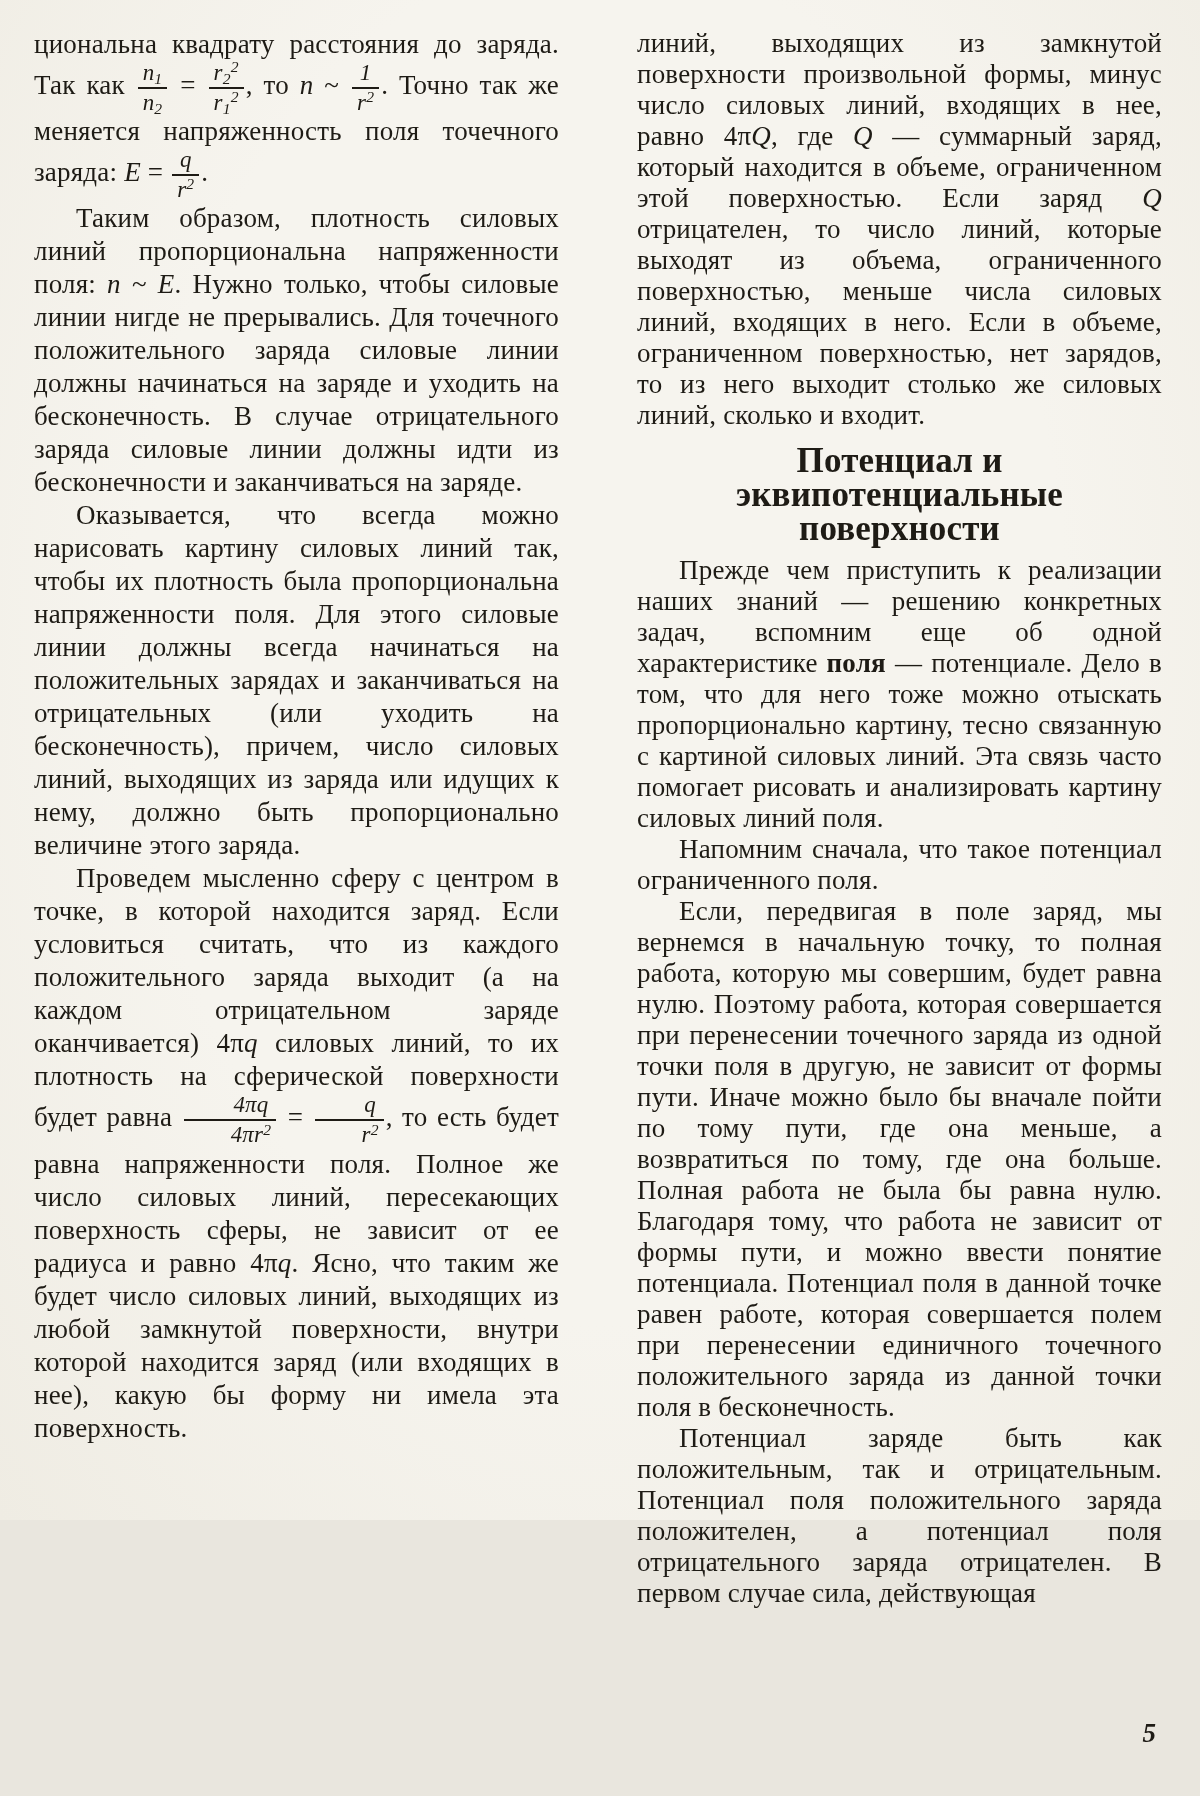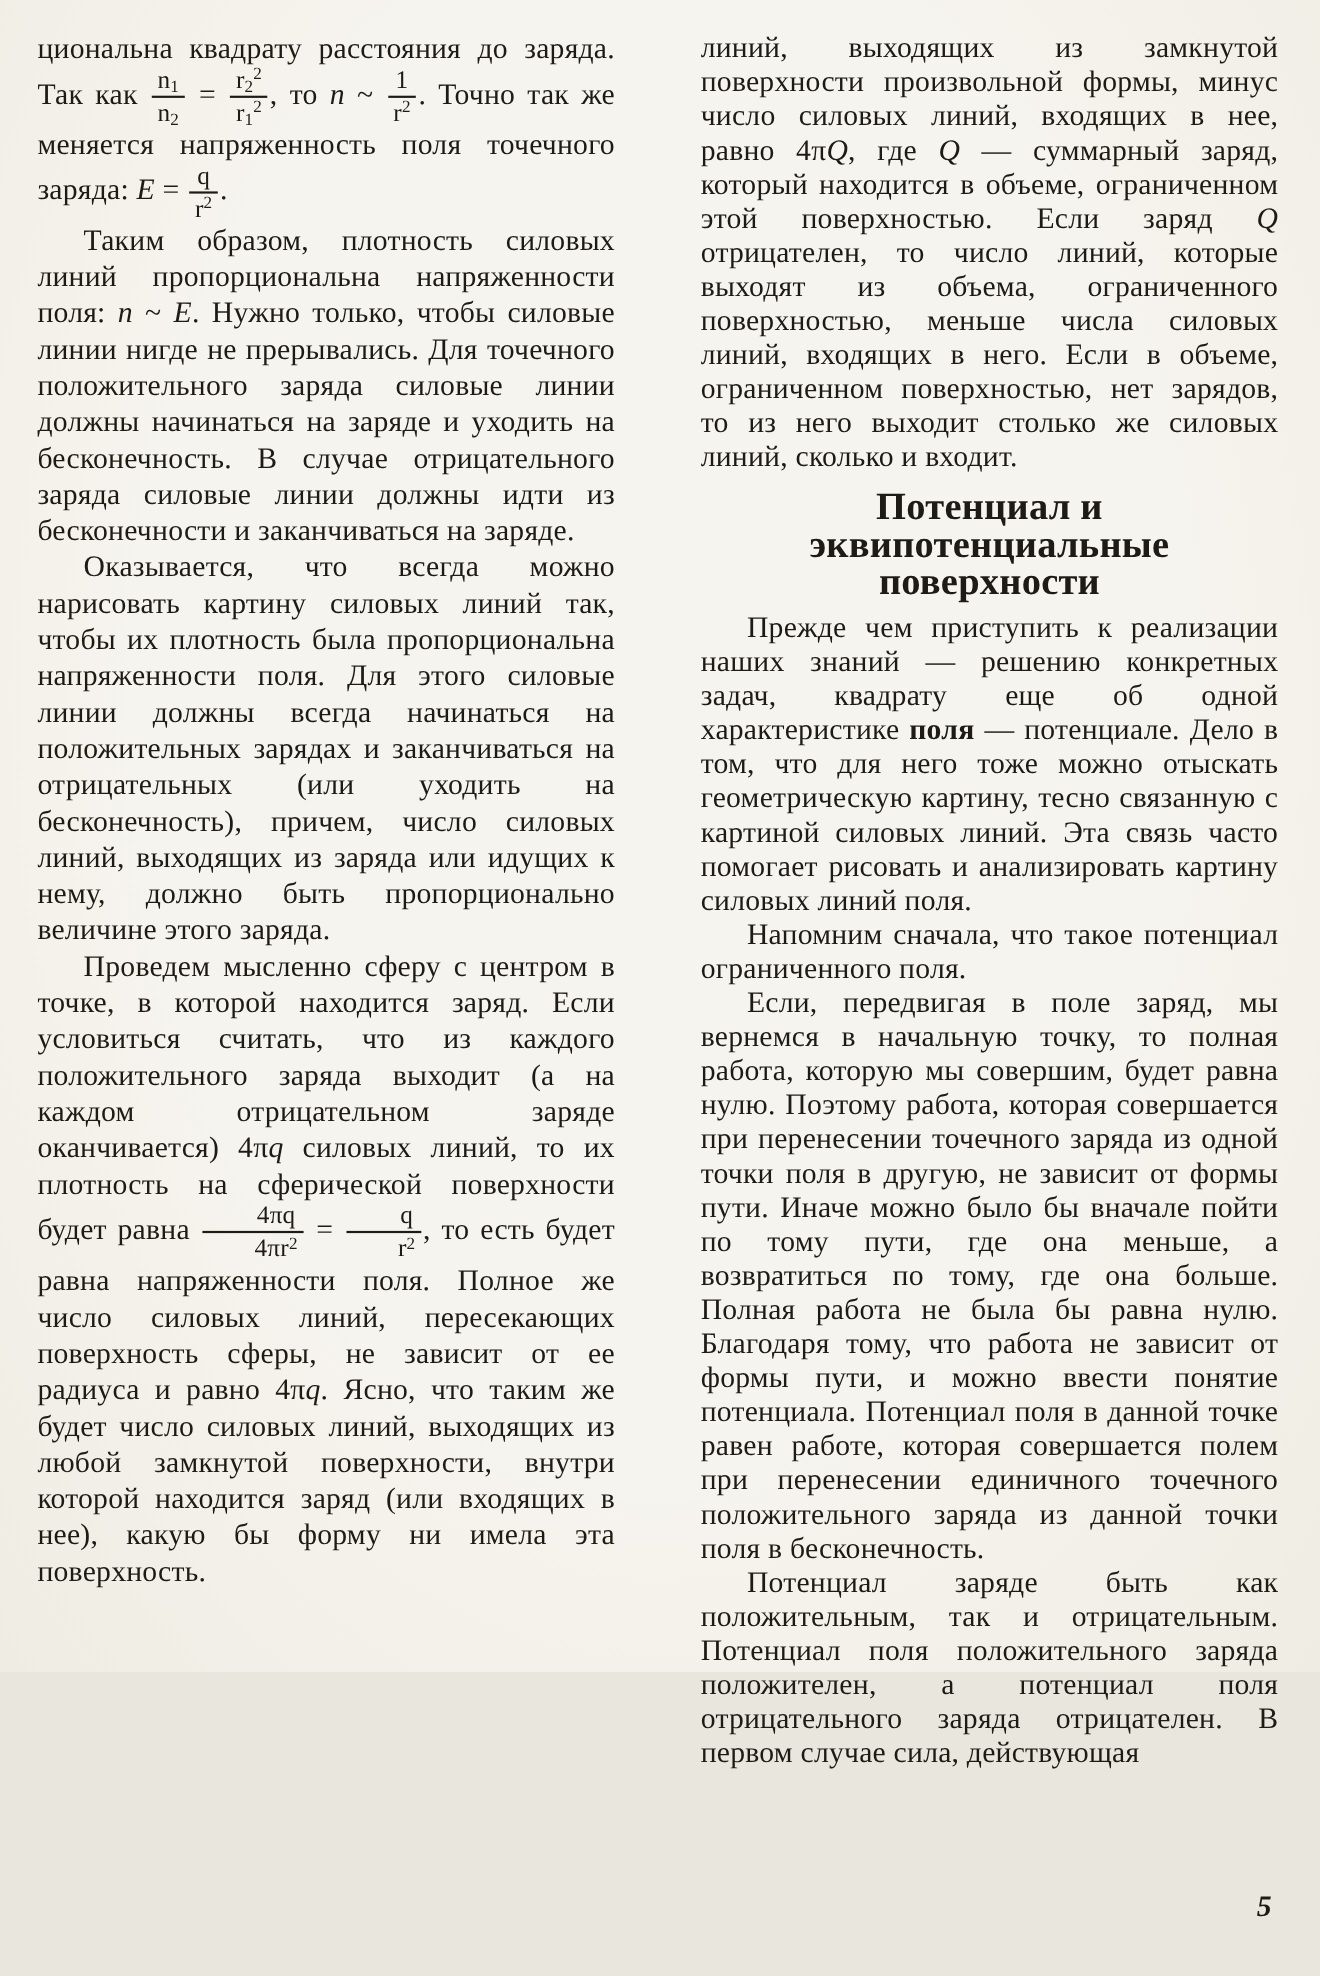--- a/index.html
+++ b/index.html
@@ -42,20 +42,21 @@
     line-height: 34px;
     font-weight: bold;
     text-align: center;
     margin: 13px 0 9px 0;
     text-indent: 0;
   }
   .frac {
     display: inline-block;
     vertical-align: middle;
     text-align: center;
+    font-style: italic;
     font-size: 0.85em;
     line-height: 1.05;
     padding: 0 2px;
   }
   .frac .num { display: block; padding: 0 5px 2px 5px; }
   .frac .den { display: block; padding: 2px 5px 0 5px; border-top: 2px solid currentColor; }
   .frac sub, .frac sup { font-size: 0.68em; }
   sub { vertical-align: baseline; position: relative; top: 0.28em; }
   sup { vertical-align: baseline; position: relative; top: -0.5em; }
   .it { font-style: italic; }
@@ -76,20 +77,20 @@
   <div class="columns">
     <div class="col col-left" id="col-left">
         <p><span>циональна квадрату расстояния до заряда. Так как </span><span class="frac"><span class="num">n<sub>1</sub></span><span class="den">n<sub>2</sub></span></span><span> = </span><span class="frac"><span class="num">r<sub>2</sub><sup>2</sup></span><span class="den">r<sub>1</sub><sup>2</sup></span></span><span>, то </span><span class="it">n</span><span> ~ </span><span class="frac"><span class="num">1</span><span class="den">r<sup>2</sup></span></span><span>. Точно так же меняется напряженность поля точечного заряда: </span><span class="it">E</span><span> = </span><span class="frac"><span class="num">q</span><span class="den">r<sup>2</sup></span></span><span>.</span></p>
         <p class="indent"><span>Таким образом, плотность силовых линий пропорциональна напряженности поля: </span><span class="it">n</span><span> ~ </span><span class="it">E</span><span>. Нужно только, чтобы силовые линии нигде не прерывались. Для точечного положительного заряда силовые линии должны начинаться на заряде и уходить на бесконечность. В случае отрицательного заряда силовые линии должны идти из бесконечности и заканчиваться на заряде.</span></p>
         <p class="indent"><span>Оказывается, что всегда можно нарисовать картину силовых линий так, чтобы их плотность была пропорциональна напряженности поля. Для этого силовые линии должны всегда начинаться на положительных зарядах и заканчиваться на отрицательных (или уходить на бесконечность), причем, число силовых линий, выходящих из заряда или идущих к нему, должно быть пропорционально величине этого заряда.</span></p>
         <p class="indent"><span>Проведем мысленно сферу с центром в точке, в которой находится заряд. Если условиться считать, что из каждого положительного заряда выходит (а на каждом отрицательном заряде оканчивается) 4π</span><span class="it">q</span><span> силовых линий, то их плотность на сферической поверхности будет равна </span><span class="frac"><span class="num">4πq</span><span class="den">4πr<sup>2</sup></span></span><span> = </span><span class="frac"><span class="num">q</span><span class="den">r<sup>2</sup></span></span><span>, то есть будет равна напряженности поля. Полное же число силовых линий, пересекающих поверхность сферы, не зависит от ее радиуса и равно 4π</span><span class="it">q</span><span>. Ясно, что таким же будет число силовых линий, выходящих из любой замкнутой поверхности, внутри которой находится заряд (или входящих в нее), какую бы форму ни имела эта поверхность.</span></p>
       </div>
     <div class="col col-right" id="col-right">
         <p><span>линий, выходящих из замкнутой поверхности произвольной формы, минус число силовых линий, входящих в нее, равно 4π</span><span class="it">Q</span><span>, где </span><span class="it">Q</span><span> — суммарный заряд, который находится в объеме, ограниченном этой поверхностью. Если заряд </span><span class="it">Q</span><span> отрицателен, то число линий, которые выходят из объема, ограниченного поверхностью, меньше числа силовых линий, входящих в него. Если в объеме, ограниченном поверхностью, нет зарядов, то из него выходит столько же силовых линий, сколько и входит.</span></p>
         <h3 class="heading">Потенциал и эквипотенциальные поверхности</h3>
-        <p class="indent"><span>Прежде чем приступить к реализации наших знаний — решению конкретных задач, квадрату еще об одной характеристике </span><span class="bd">поля</span><span> — потенциале. Дело в том, что для него тоже можно отыскать геометрическую картину, тесно связанную с картиной силовых линий. Эта связь часто помогает рисовать и анализировать картину силовых линий поля.</span></p>
+        <p class="indent"><span>Прежде чем приступить к реализации наших знаний — решению конкретных задач, вспомним еще об одной характеристике </span><span class="bd">поля</span><span> — потенциале. Дело в том, что для него тоже можно отыскать пропорционально картину, тесно связанную с картиной силовых линий. Эта связь часто помогает рисовать и анализировать картину силовых линий поля.</span></p>
         <p class="indent"><span>Напомним сначала, что такое потенциал ограниченного поля.</span></p>
         <p class="indent"><span>Если, передвигая в поле заряд, мы вернемся в начальную точку, то полная работа, которую мы совершим, будет равна нулю. Поэтому работа, которая совершается при перенесении точечного заряда из одной точки поля в другую, не зависит от формы пути. Иначе можно было бы вначале пойти по тому пути, где она меньше, а возвратиться по тому, где она больше. Полная работа не была бы равна нулю. Благодаря тому, что работа не зависит от формы пути, и можно ввести понятие потенциала. Потенциал поля в данной точке равен работе, которая совершается полем при перенесении единичного точечного положительного заряда из данной точки поля в бесконечность.</span></p>
         <p class="indent"><span>Потенциал заряде быть как положительным, так и отрицательным. Потенциал поля положительного заряда положителен, а потенциал поля отрицательного заряда отрицателен. В первом случае сила, действующая</span></p>
       </div>
   </div>
   <div class="page-number">5</div>
 </div>
 
 </body></html>

